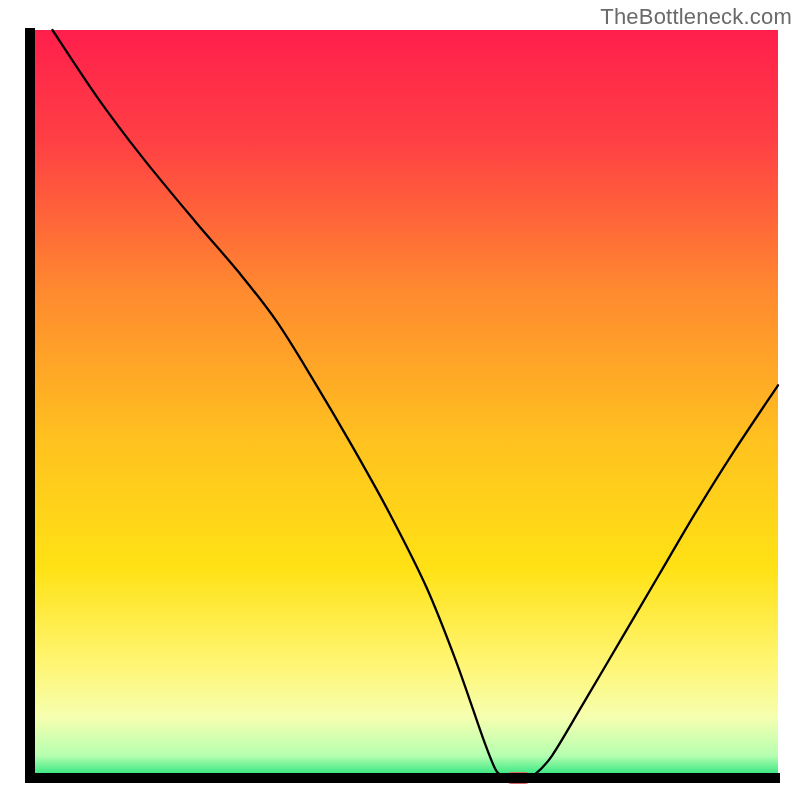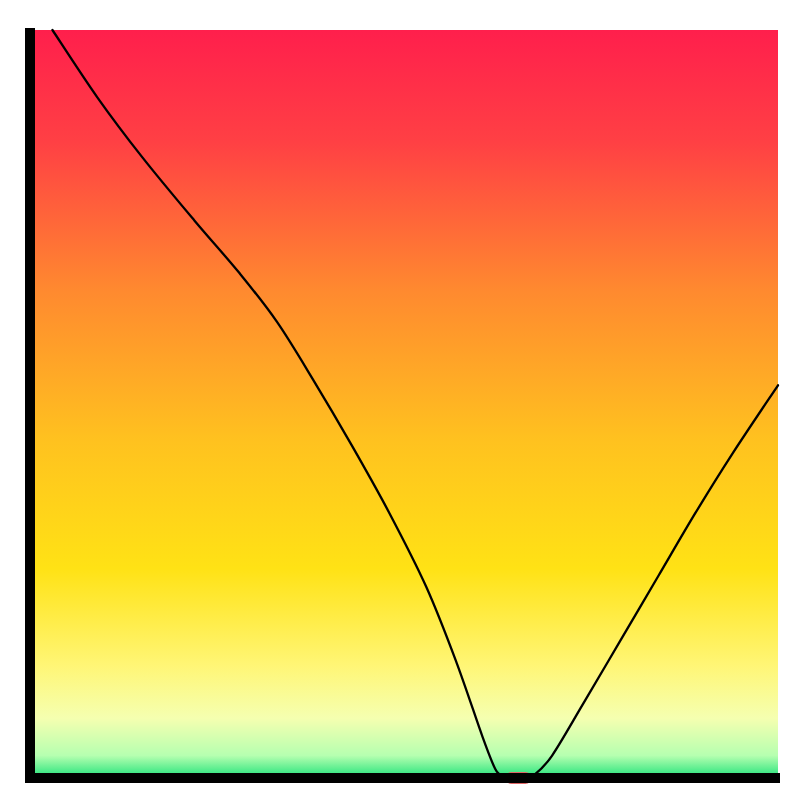--- a/index.html
+++ b/index.html
@@ -38,20 +38,21 @@
   svg {
     position: absolute;
     left: 0;
     top: 0;
   }
 </style>
 </head>
 <body>
 
 <div class="outer">
+  <div class="watermark">TheBottleneck.com</div>
   <div class="plot">
     <svg id="chart-svg" width="760" height="760" viewBox="0 0 760 760">
         <defs>
           <linearGradient id="bg-grad" x1="0" y1="0" x2="0" y2="1">
             <stop offset="0.0%" stop-color="#ff1f4c"></stop>
             <stop offset="15.0%" stop-color="#ff4044"></stop>
             <stop offset="35.0%" stop-color="#ff8a2f"></stop>
             <stop offset="55.0%" stop-color="#ffc21f"></stop>
             <stop offset="72.0%" stop-color="#ffe215"></stop>
             <stop offset="85.0%" stop-color="#fff676"></stop>

